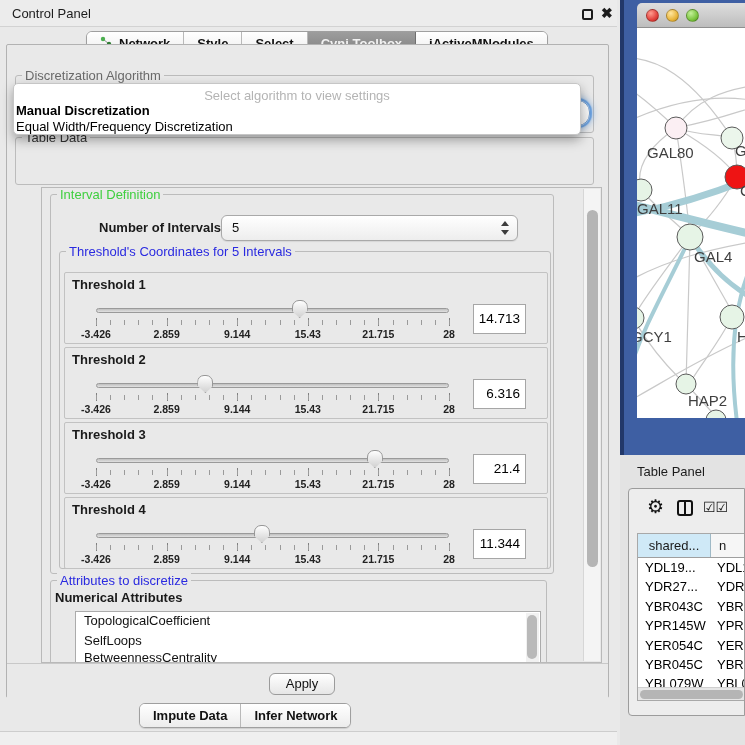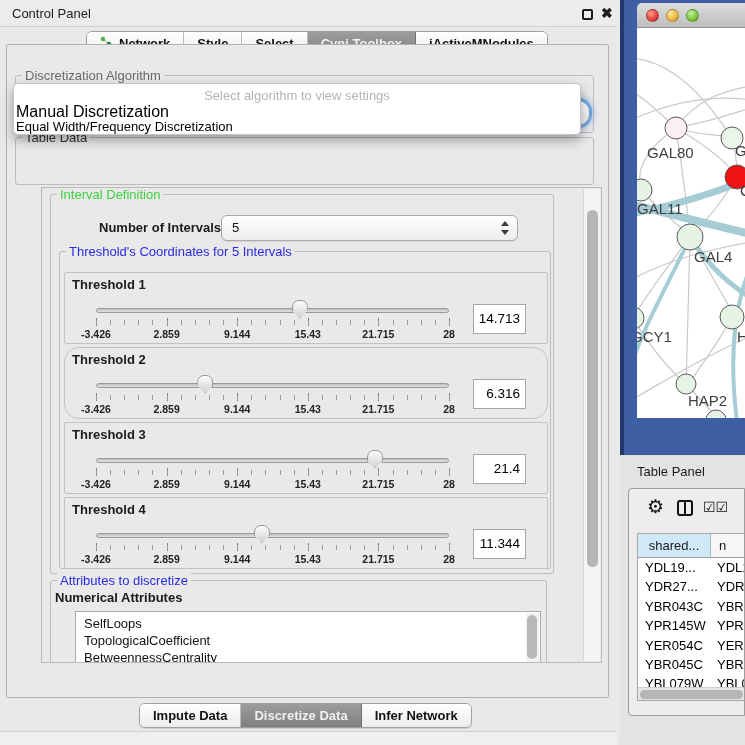--- a/index.html
+++ b/index.html
@@ -32,21 +32,21 @@
   .stepper:before, .stepper:after { content:""; position:absolute; left:1px; border-left:4px solid transparent; border-right:4px solid transparent; }
   .stepper:before { top:0; border-bottom:5px solid #3c3c3c; }
   .stepper:after { bottom:0; border-top:5px solid #3c3c3c; }
 
   #algo-combo { left:6px; top:24px; width:568px; height:26px; border-radius:12px;
     box-shadow:0 0 1px 2px rgba(90,150,220,.85), 0 0 6px 3px rgba(90,150,220,.5); border-color:#6f9cd0; }
 
   #popup { left:6px; top:38px; width:568px; height:52px; background:#fff; border:1px solid #c6c6c6; border-radius:5px;
     box-shadow:0 5px 12px rgba(0,0,0,.35); z-index:40; }
   #popup .ph { position:absolute; top:4px; left:0; right:0; text-align:center; font-size:13px; color:#b4b4b4; }
-  #popup .p1 { position:absolute; top:19px; left:2px; font-size:16px; font-weight:normal; color:#000; }
+  #popup .p1 { position:absolute; top:19px; left:2px; font-size:13px; font-weight:bold; color:#000; }
   #popup .p2 { position:absolute; top:35px; left:2px; font-size:13px; color:#000; }
 
   #viewport { left:34px; top:142px; width:561px; height:476px; border:1px solid #b9b9b9; background:#e9e9e9; overflow:hidden; }
   #vscroll { position:absolute; right:1px; top:1px; width:17px; height:472px; background:#f4f4f4; border-left:1px solid #d6d6d6; }
   #vscroll .thumbv { position:absolute; left:3px; top:21px; width:11px; height:357px; background:#b5b5b5; border-radius:6px; }
 
   .blabel { font-size:13px; font-weight:bold; color:#1a1a1a; position:absolute; white-space:nowrap; }
 
   .tpanel { position:absolute; left:4px; width:484px; height:72px; border:1px solid #c2c2c2; background:#e9e9e9; border-radius:2px; }
   .zone { position:absolute; left:31px; top:26px; width:353px; height:44px; }
@@ -179,21 +179,21 @@
             <span class="tick" style="left:0%">-3.426</span>
             <span class="tick" style="left:20%">2.859</span>
             <span class="tick" style="left:40%">9.144</span>
             <span class="tick" style="left:60%">15.43</span>
             <span class="tick" style="left:80%">21.715</span>
             <span class="tick" style="left:100%">28</span>
           </div>
           <div class="vbox">14.713</div>
         </div>
 
-        <div class="tpanel" style="top:95px;border-radius:15px;">
+        <div class="tpanel" style="top:95px;">
           <div class="blabel" style="left:7px; top:4px;">Threshold 2</div>
           <div class="zone">
             <div class="track"></div>
             <div class="thumb" style="left: calc(31% - 8px);"></div>
             <div class="tmaj"></div>
             <div class="tmin"></div>
             <span class="tick" style="left:0%">-3.426</span>
             <span class="tick" style="left:20%">2.859</span>
             <span class="tick" style="left:40%">9.144</span>
             <span class="tick" style="left:60%">15.43</span>
@@ -236,42 +236,42 @@
           </div>
           <div class="vbox">11.344</div>
         </div>
       </div>
     </div>
 
     <div class="group" style="left:8px; top:392px; width:497px; height:110px;">
       <div class="glabel blue">Attributes to discretize</div>
       <div class="blabel" style="left:4px; top:9px;">Numerical Attributes</div>
       <div id="attr-list">
+        <div class="li">TopologicalCoefficient</div>
         <div class="li" style="padding-top:3px;">SelfLoops</div>
-        <div class="li">TopologicalCoefficient</div>
         <div class="li">BetweennessCentrality</div>
         <div id="attr-scroll">
             <div class="thumbv"></div>
           </div>
       </div>
     </div>
 
     <div id="vscroll">
         <div class="thumbv"></div>
       </div>
   </div>
 
+  <div id="apply-row">
+    <div id="apply-btn">Apply</div>
+  </div>
 </div>
 
 <div class="abs seg-bar" id="bottom-tabbar">
   <div class="seg">
       <span>Impute Data</span>
-    </div>
-  <div class="seg sel">
-      <span>Discretize Data</span>
     </div>
   <div class="seg">
       <span>Infer Network</span>
     </div>
 </div>
 <div class="abs" id="bottom-line"></div>
 <div class="abs" id="bottom-strip"></div>
 
 <div class="abs" id="right-region">
   <div id="mac-titlebar">

